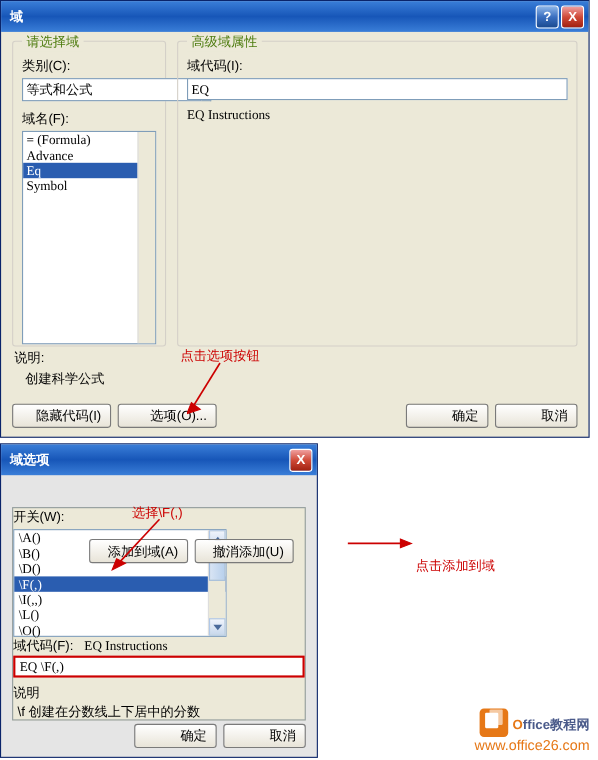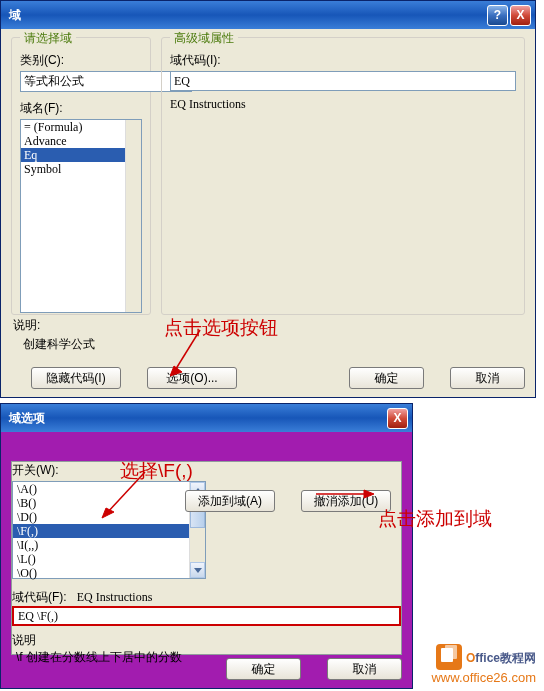--- a/index.html
+++ b/index.html
@@ -33,45 +33,45 @@
 .listbox .scrollbar { position: absolute; right: 0; top: 0; bottom: 0; width: 16px; background: #ece9d8; border-left: 1px solid #ddd; }
 
 .textinput { width: 100%; border: 1px solid #7f9db9; background: #fff; padding: 2px 3px; height: 20px; font-family: Tahoma; }
 
 .desc-block { position: absolute; left: 12px; bottom: 44px; }
 .desc-block .lab { margin-bottom: 2px; }
 .desc-block .val { padding-left: 10px; }
 
 .dlg1-buttons { position: absolute; bottom: 8px; right: 10px; display: flex; gap: 6px; }
 .dlg1-buttons-left { position: absolute; bottom: 8px; left: 10px; display: flex; gap: 6px; }
-.pushbtn { height: 22px; min-width: 75px; border: 1px solid #7a7a7a; border-radius: 3px; background: linear-gradient(to bottom, #fff, #e8e4d8); padding: 0 8px; display: inline-flex; align-items: center; justify-content: center; margin-left: 20px; }
+.pushbtn { height: 22px; min-width: 75px; border: 1px solid #7a7a7a; border-radius: 3px; background: linear-gradient(to bottom, #fff, #e8e4d8); padding: 0 8px; display: inline-flex; align-items: center; justify-content: flex-end; }
 .pushbtn.wide { min-width: 90px; }
 
 
-.anno { position: absolute; color: #c00; font-size: 19px; }
+.anno { position: absolute; color: #c00; font-size: 12px; }
 .arrow-img { position: absolute; }
 
 
-.dlg2 { width: 413px; height: 286px; border: 1px solid #0a246a; background: #a21caf; position: relative; margin-top: 5px; }
+.dlg2 { width: 289px; height: 286px; border: 1px solid #0a246a; background: #e5e5e5; position: relative; margin-top: 5px; }
 .dlg2-body { padding: 8px 10px; position: relative; height: 254px; }
 .tab-strip { height: 22px; position: relative; }
 .tab { position: absolute; top: 0; left: 4px; height: 22px; padding: 3px 12px; background: #ece9d8; border: 1px solid #919b9c; border-bottom: none; border-radius: 3px 3px 0 0; z-index: 2; }
 .tab-panel { border: 1px solid #919b9c; background: #ece9d8; height: 194px; position: relative; margin-top: 21px; }
 
 .switch-list { width: 194px; height: 98px; border: 1px solid #7f9db9; background: #fff; position: relative; }
 .switch-list .items { padding: 0; }
 .switch-list .item { padding: 0 4px; font-family: Tahoma; line-height: 14px; }
 .switch-list .item.sel { background: #2a5db0; color: #fff; }
 .scroll2 { position: absolute; right: 0; top: 0; bottom: 0; width: 16px; background: #ece9d8; border-left: 1px solid #ddd; }
 .scroll-btn { height: 16px; background: linear-gradient(to bottom, #f0f4fc, #c8d8ec); border: 1px solid #b0c8e8; display: flex; align-items: center; justify-content: center; }
 .scroll-thumb { background: linear-gradient(to right, #d8e4f4, #b8d0ec); border: 1px solid #9cb8dc; height: 30px; margin: 0; }
 
 .right-btns { position: absolute; right: 10px; top: 28px; display: flex; flex-direction: row; gap: 6px; }
 
-.fieldcode-row { margin-top: 10px; }
+.fieldcode-row { }
 .fieldcode-input { width: 100%; height: 20px; border: 2px solid #c00; padding: 1px 4px; font-family: Tahoma; background: #fff; }
 
 .dlg2-buttons { position: absolute; bottom: 8px; right: 10px; display: flex; gap: 6px; }
 
 .watermark { position: absolute; right: 8px; bottom: 6px; text-align: right; }
 .watermark .brand { font-size: 20px; font-weight: bold; }
 .watermark .brand .o1 { color: #e67817; }
 .watermark .brand .rest { color: #4a5a8a; }
 .watermark .url { color: #e67817; font-size: 13px; }
 .logo-box { display: inline-block; width: 26px; height: 26px; background: #e67817; border-radius: 4px; vertical-align: middle; margin-right: 4px; position: relative; }

